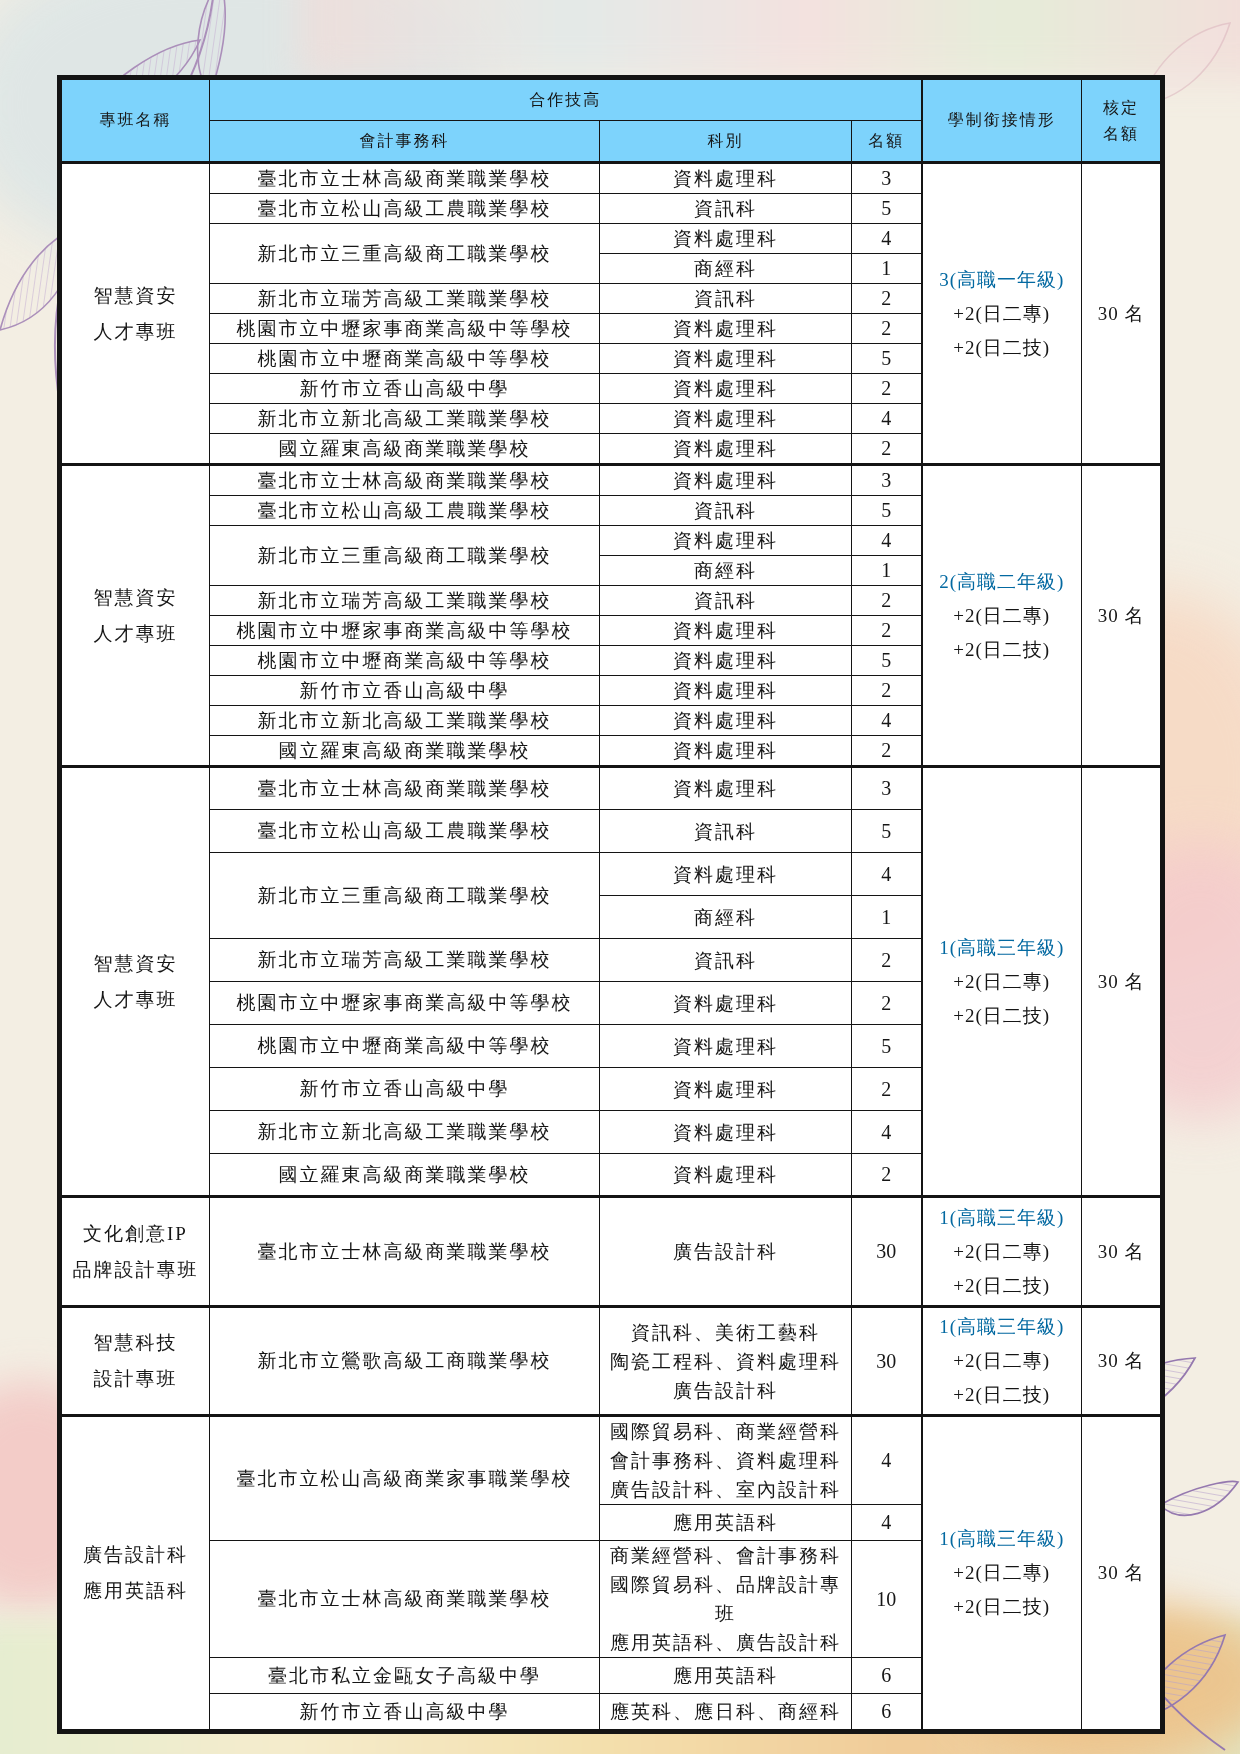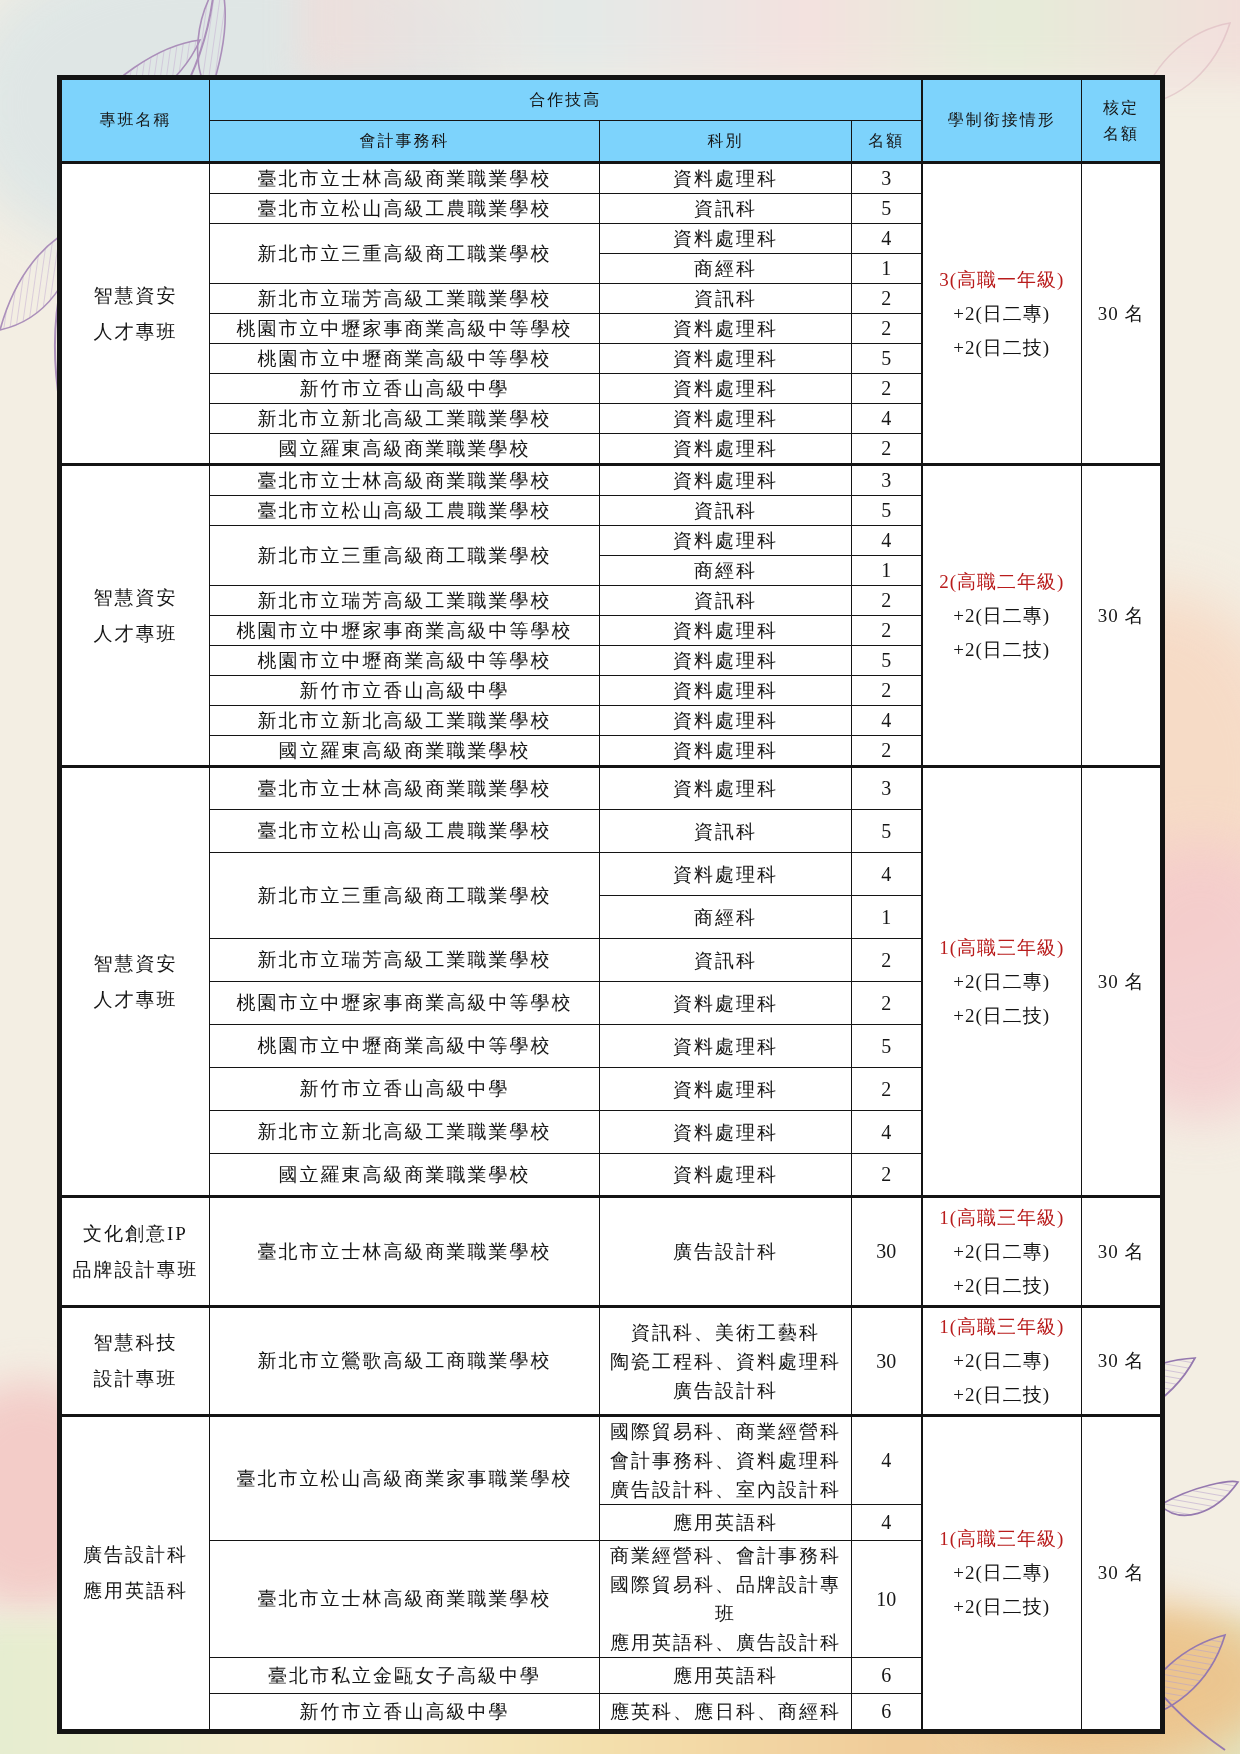--- a/index.html
+++ b/index.html
@@ -27,21 +27,21 @@
   th,td{border:1.5px solid #141414;text-align:center;vertical-align:middle;
     color:#161616;font-weight:400;padding:0 2px;background:#fff;}
   th{background:#7dd3fc;font-size:16px;letter-spacing:2px;height:40px;}
   td{font-size:19px;letter-spacing:2px;}
   td.quota{font-size:20px;letter-spacing:0;}
   td.program div{line-height:36px;}
   td.dept div{line-height:29px;}
   td.art{border-left:2.5px solid #141414;}
   th.art-h{border-left:2.5px solid #141414;}
   td.art div{line-height:34px;letter-spacing:1px;}
-  td.art .art-red{color:#b91c1c;}
+  td.art .art-red{color:#0369a1;}
   td.approved{font-size:19px;letter-spacing:1px;}
   tr.section-start td{border-top:3.5px solid #141414;}
   thead th{border-bottom:1.5px solid #141414;}
   th.approved-h div{line-height:26px;}
 </style>
 </head>
 <body>
 
 <div class="page">
 

